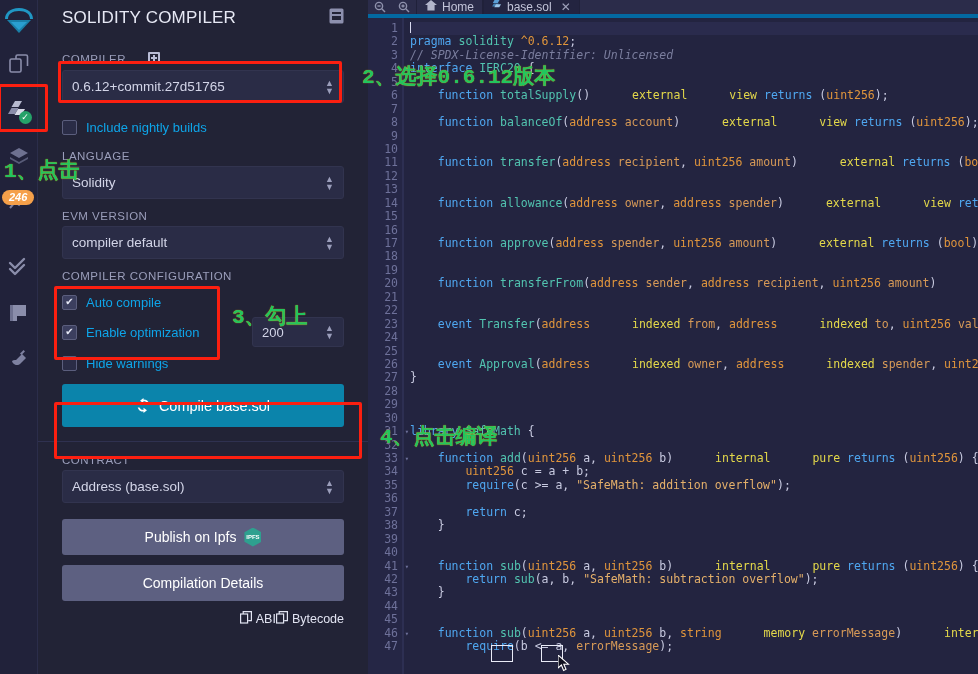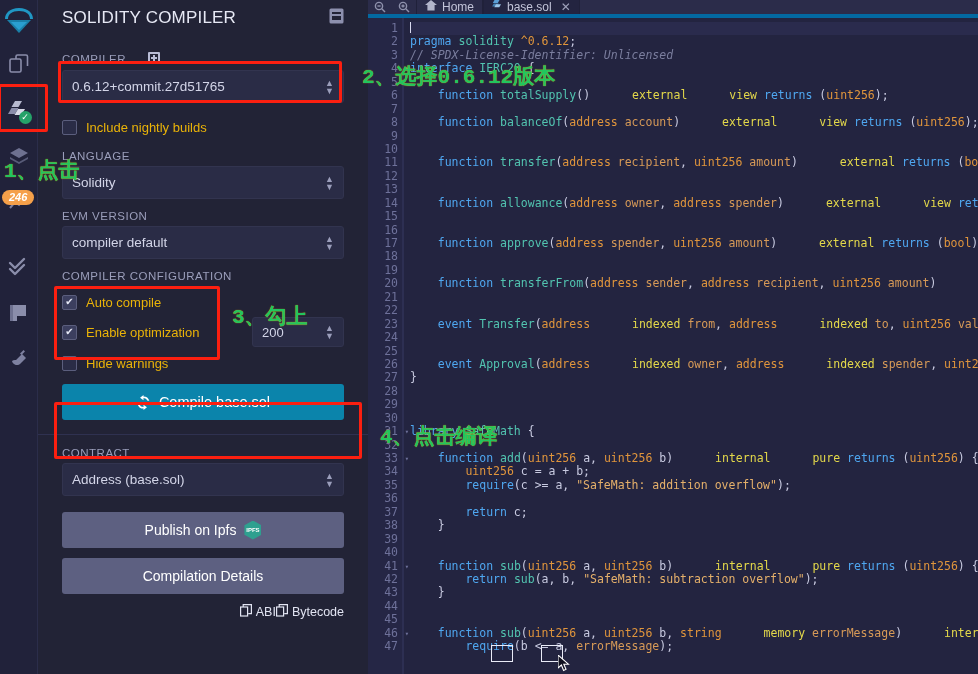--- a/index.html
+++ b/index.html
@@ -89,39 +89,39 @@
     padding: 0 9px;
     color: #d3d5e8;
     font-size: 13.5px;
     margin-bottom: 11px;
   }
   .spinner { color: #9b9ebb; font-size: 9px; line-height: 8px; text-align: center; }
   .chk-row {
     display: flex; align-items: center; gap: 9px;
     height: 26px;
     font-size: 13px;
-    color: #eab308;
+    color: #0ea5e9;
   }
   .chk {
     width: 15px; height: 15px;
     border: 1px solid #5b5e7d;
     border-radius: 2px;
     background: #2a2c46;
     display: inline-flex; align-items: center; justify-content: center;
     flex: 0 0 15px;
   }
   .chk.on { background: #3c3f5f; }
   .chk.on:after {
     content: "✔";
     color: #e6e8f5;
     font-size: 10px;
     line-height: 10px;
   }
   .btn-primary {
-    height: 36px; width: 100%;
+    height: 43px; width: 100%;
     background: #0b84ab;
     color: #fff;
     border: none; border-radius: 3px;
     font-size: 14.5px;
     display: flex; align-items: center; justify-content: center; gap: 8px;
     cursor: pointer;
     font-family: "Liberation Sans", sans-serif;
   }
   .divider { border-top: 1px solid #2f3150; margin: 14px -24px 12px -24px; }
   .btn-sec {

